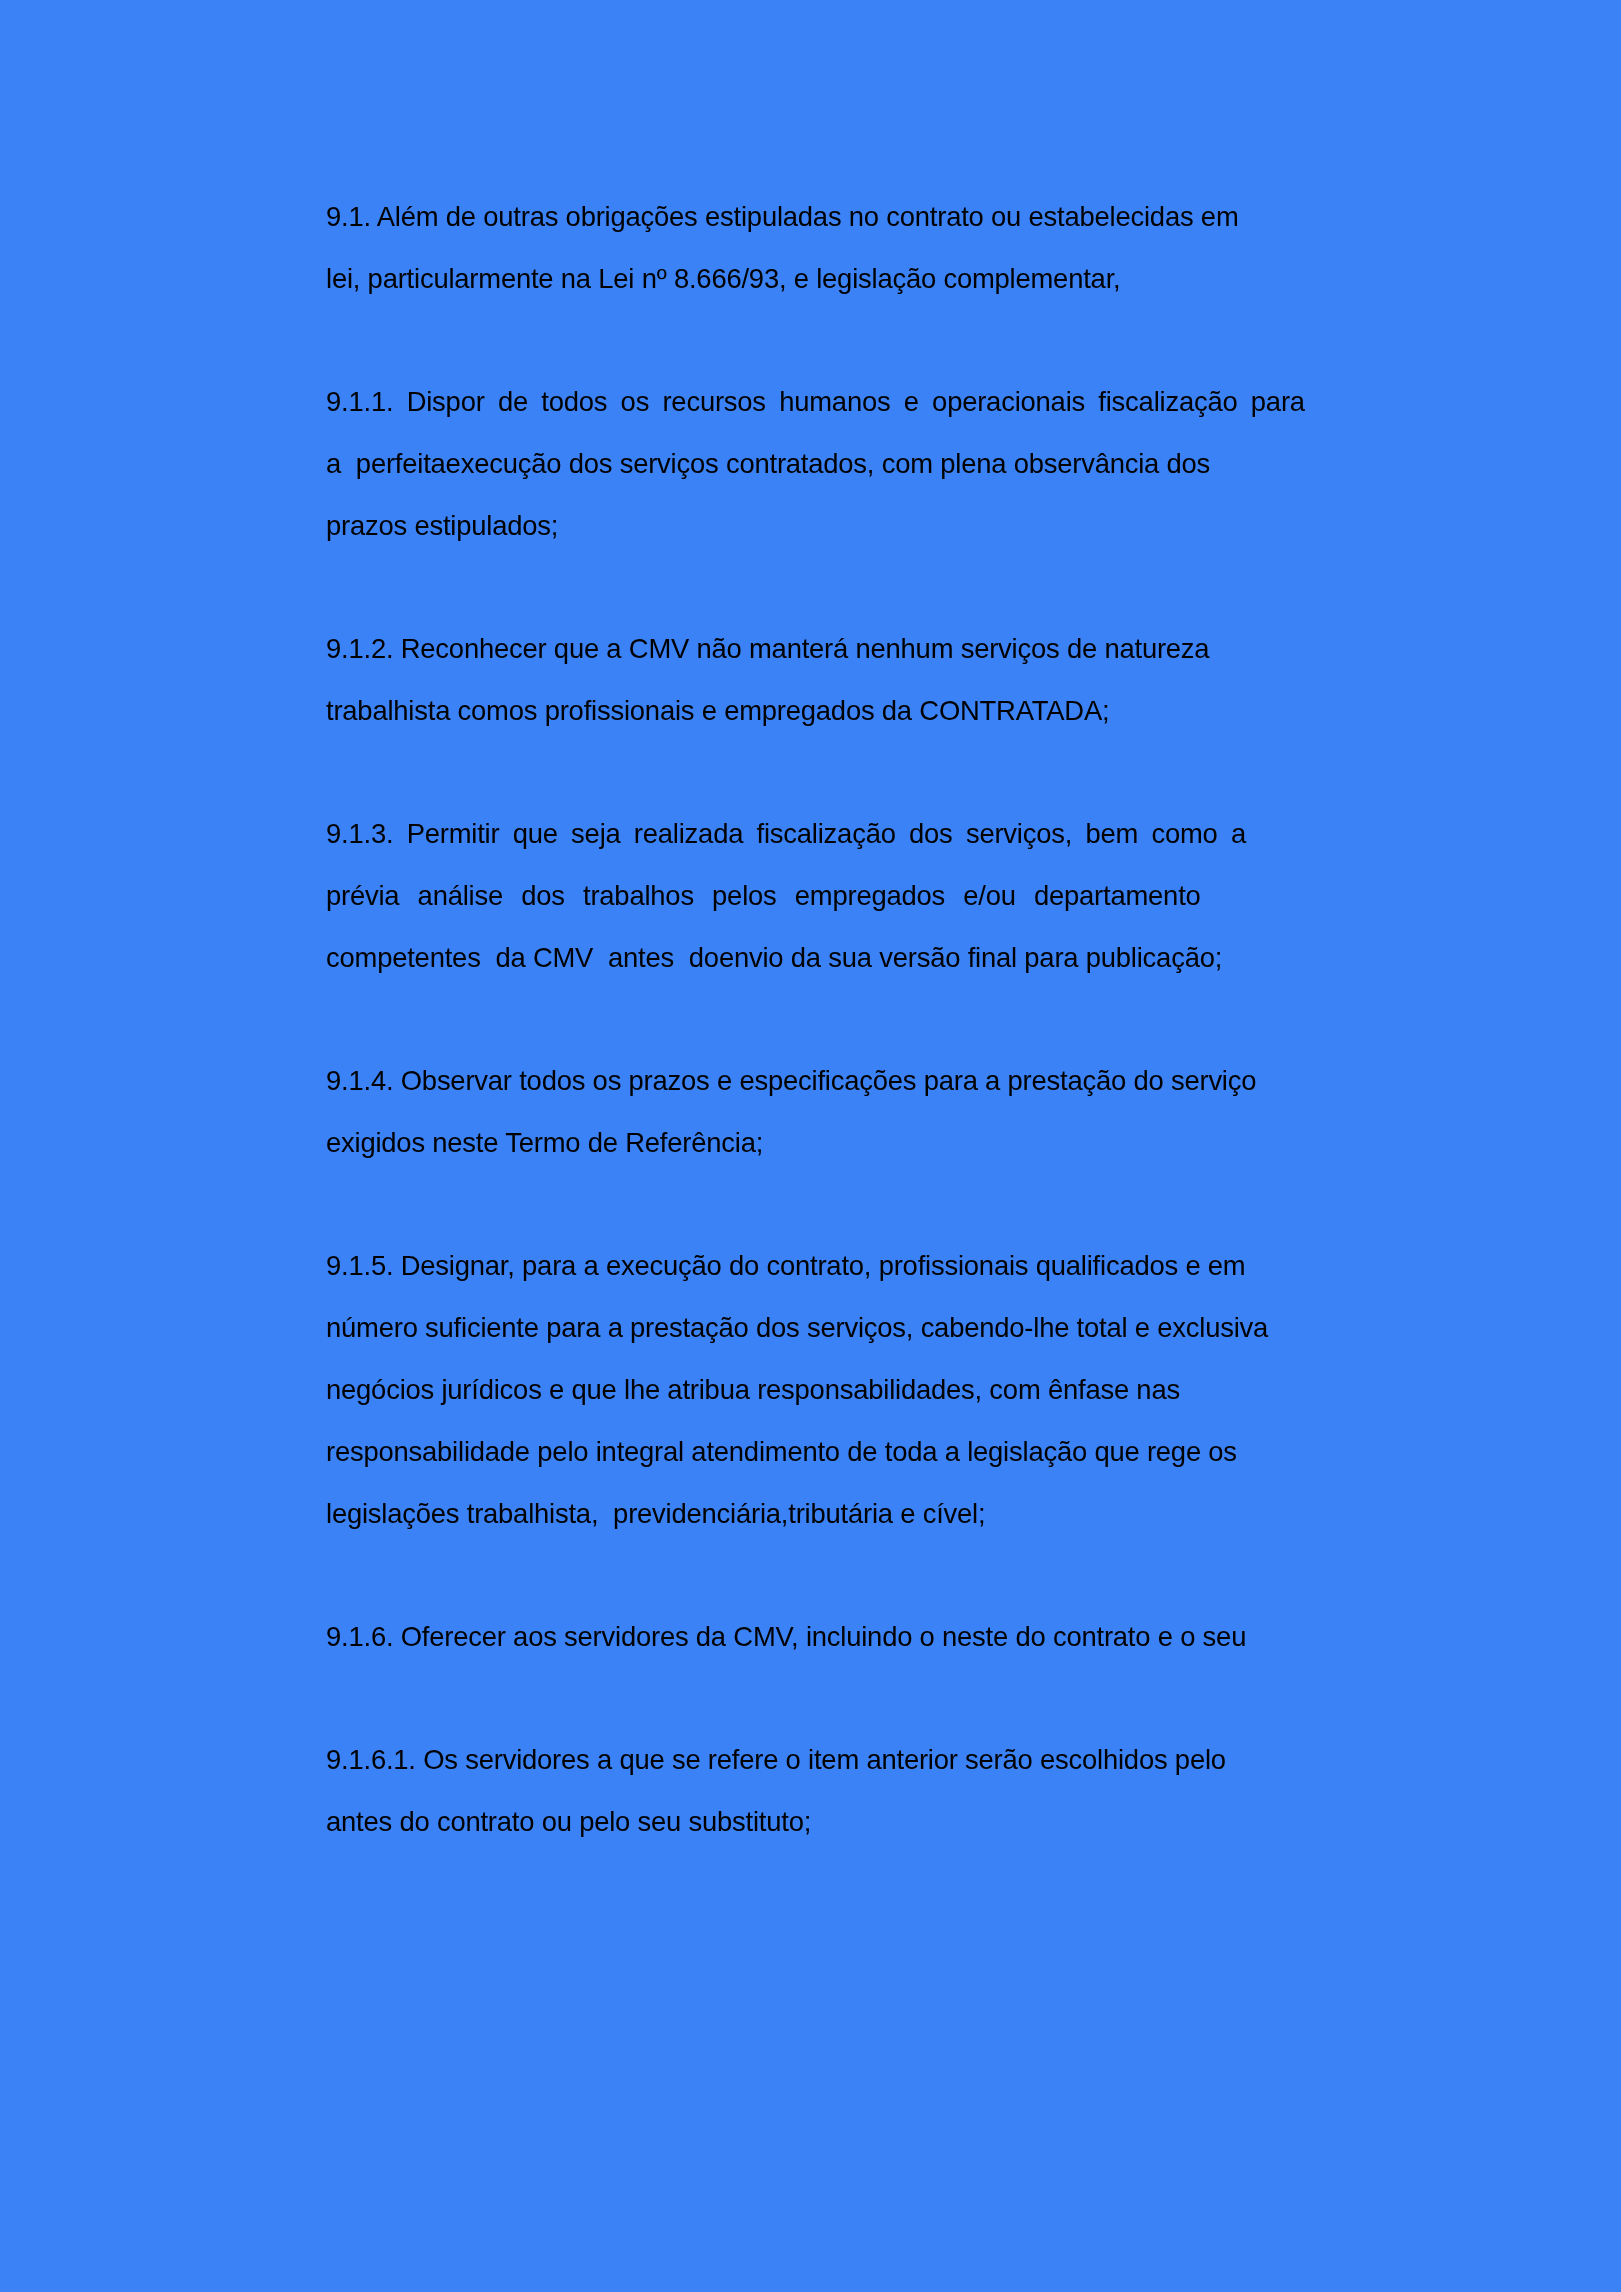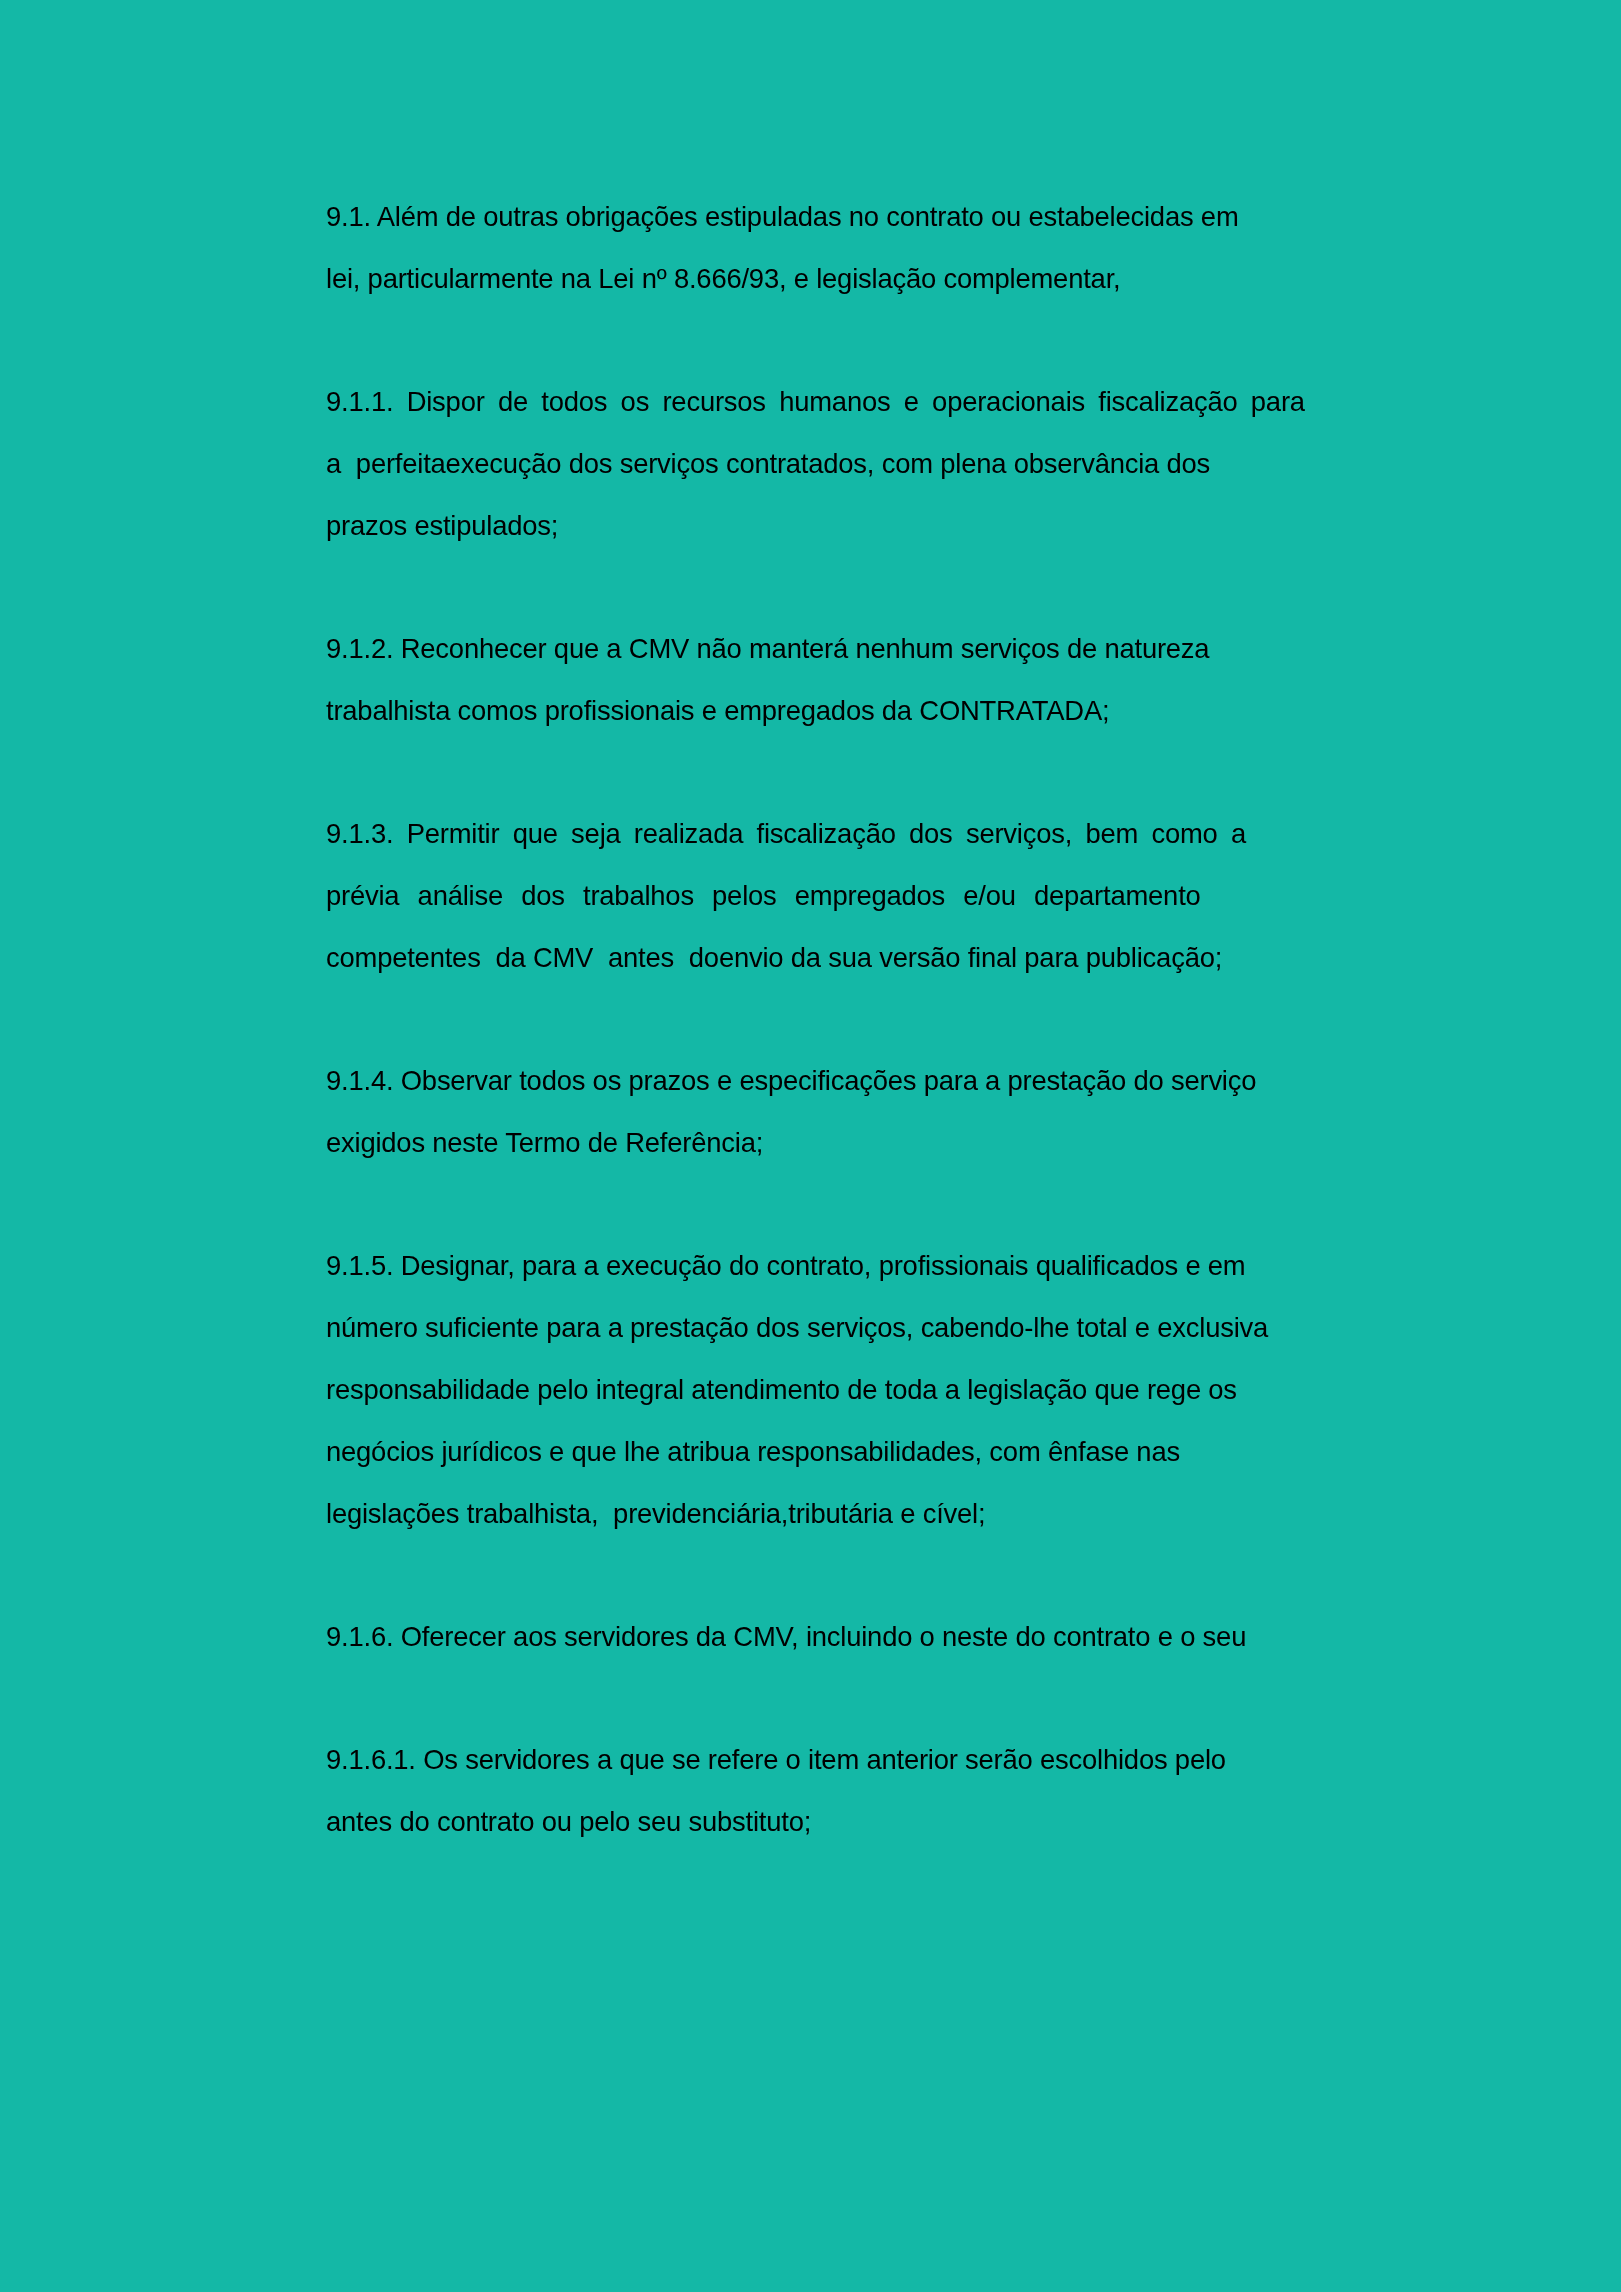--- a/index.html
+++ b/index.html
@@ -5,21 +5,21 @@
 <style>
   html, body {
     margin: 0;
     padding: 0;
     background: #ffffff;
   }
   .page {
     position: relative;
     width: 1621px;
     height: 2293px;
-    background: #14b8a6;
+    background: #3b82f6;
     color: #000000;
     font-family: "Liberation Sans", "DejaVu Sans", sans-serif;
     font-size: 27.4px;
     overflow: hidden;
   }
   .content {
     position: absolute;
     left: 326px;
     top: 186px;
     width: 1046px;
@@ -66,22 +66,22 @@
     </div>
 
     <div class="para">
       <span class="line">9.1.4. Observar todos os prazos e especificações para a prestação do serviço</span>
       <span class="line">exigidos neste Termo de Referência;</span>
     </div>
 
     <div class="para">
       <span class="line">9.1.5. Designar, para a execução do contrato, profissionais qualificados e em</span>
       <span class="line">número suficiente para a prestação dos serviços, cabendo-lhe total e exclusiva</span>
+      <span class="line">negócios jurídicos e que lhe atribua responsabilidades, com ênfase nas</span>
       <span class="line">responsabilidade pelo integral atendimento de toda a legislação que rege os</span>
-      <span class="line">negócios jurídicos e que lhe atribua responsabilidades, com ênfase nas</span>
       <span class="line">legislações trabalhista,  previdenciária,tributária e cível;</span>
     </div>
 
     <div class="para">
       <span class="line">9.1.6. Oferecer aos servidores da CMV, incluindo o neste do contrato e o seu</span>
     </div>
 
     <div class="para">
       <span class="line">9.1.6.1. Os servidores a que se refere o item anterior serão escolhidos pelo</span>
       <span class="line">antes do contrato ou pelo seu substituto;</span>

